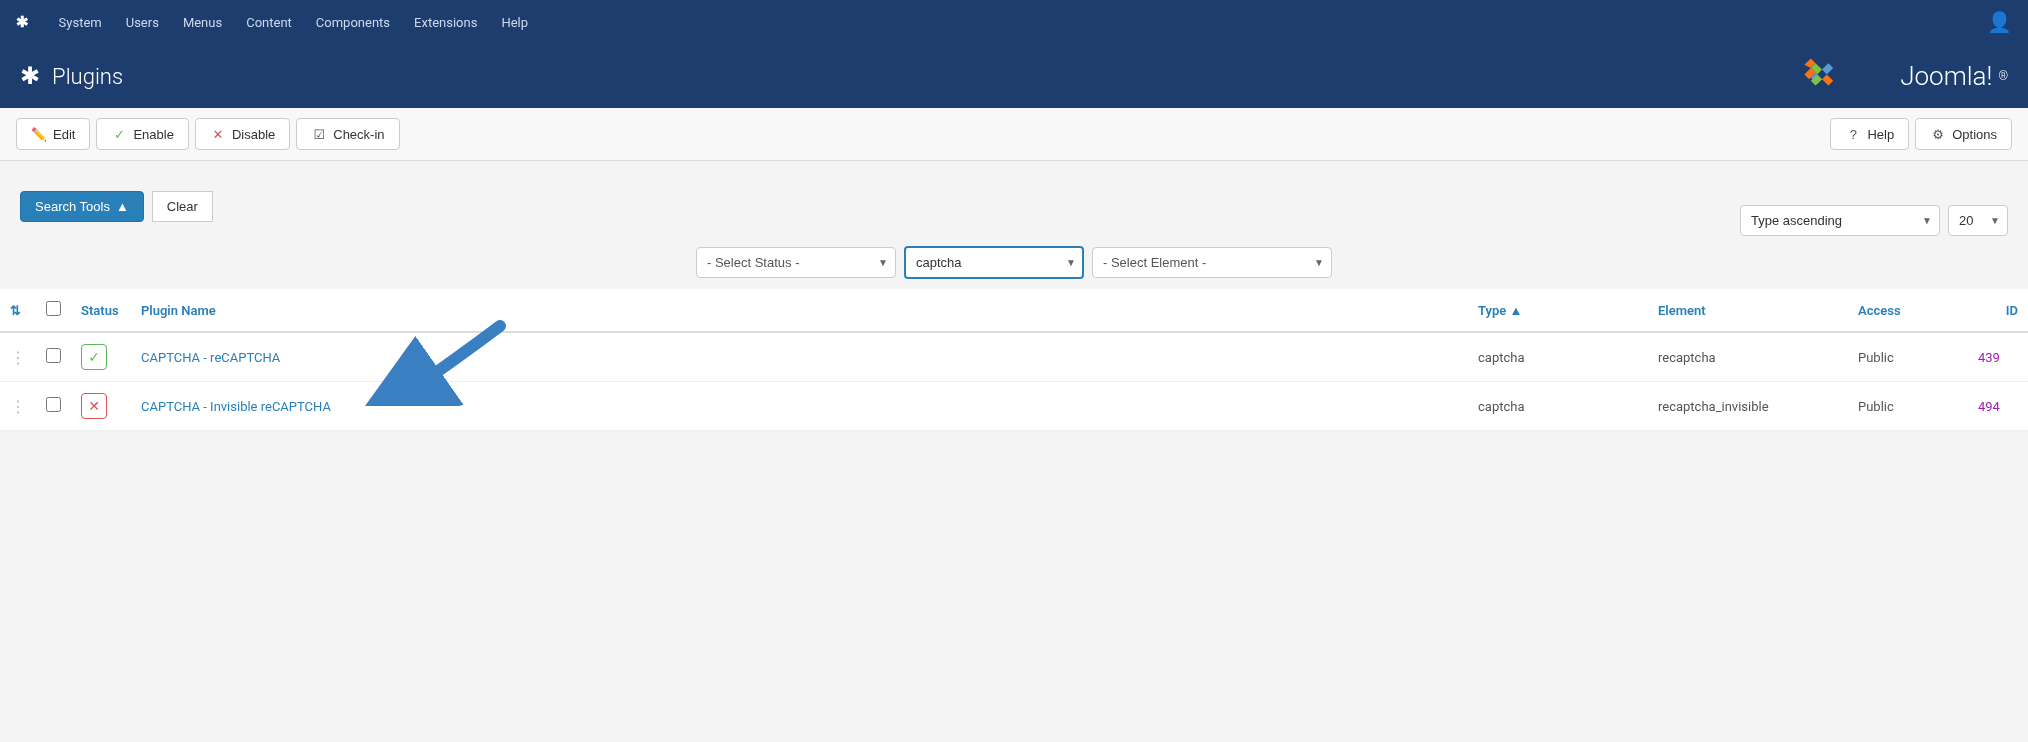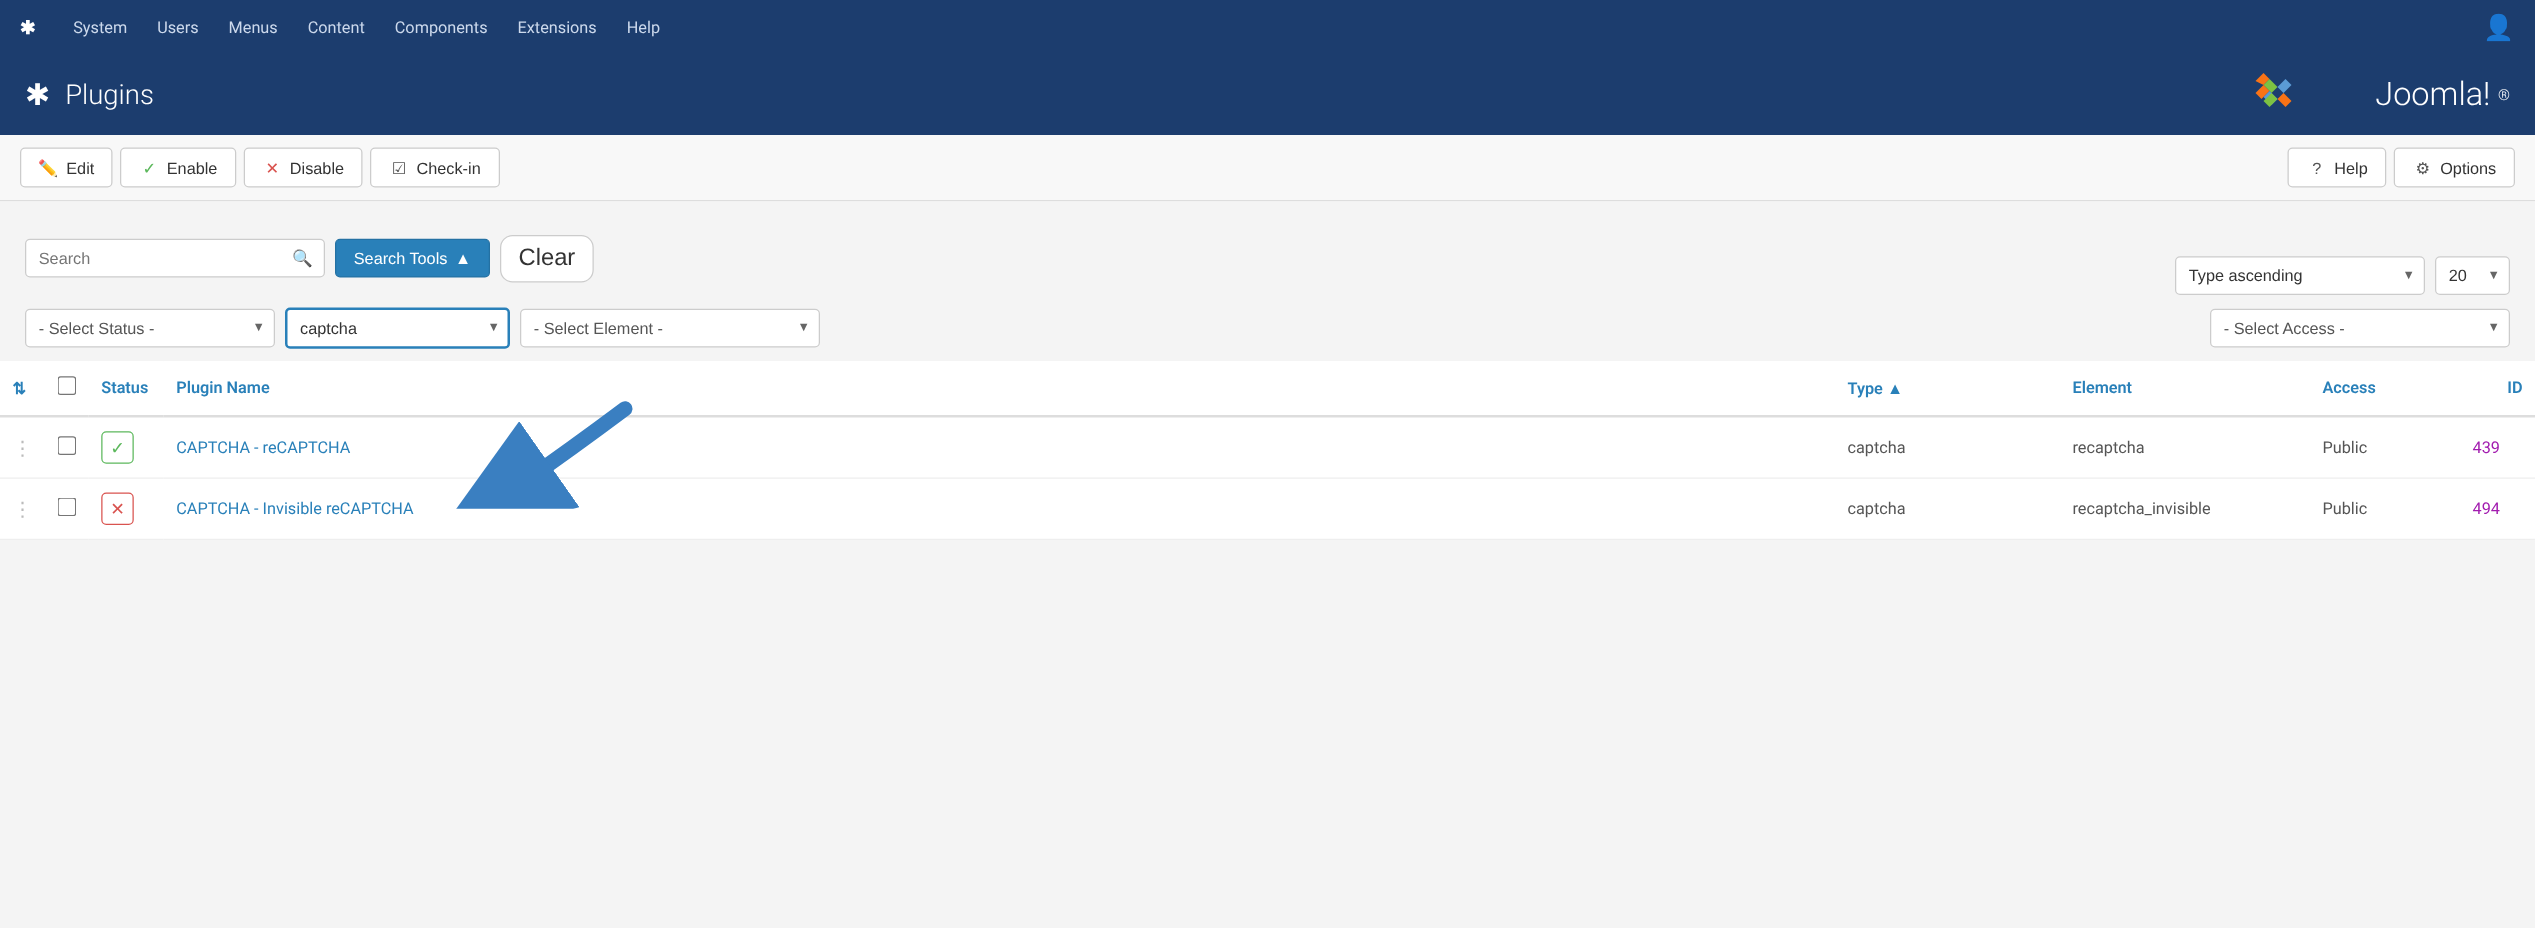--- a/index.html
+++ b/index.html
@@ -80,21 +80,21 @@
       width: 36px; display: flex; align-items: center; justify-content: center;
       border: none; background: transparent; cursor: pointer; color: #555;
     }
     .btn-search-tools {
       background: #2980b9; color: white; border: 1px solid #2471a3;
       padding: 7px 14px; border-radius: 4px; cursor: pointer; font-size: 13px;
       display: flex; align-items: center; gap: 6px;
     }
     .btn-clear {
       background: white; color: #333; border: 1px solid #ccc;
-      padding: 7px 14px; border-radius: 10px; cursor: pointer; font-size: 19px;
+      padding: 7px 14px; border-radius: 0; cursor: pointer; font-size: 13px;
     }
     .sort-select {
       border: 1px solid #ccc; background: white; padding: 7px 10px;
       border-radius: 4px; font-size: 13px; color: #333; min-width: 200px; cursor: pointer;
     }
     .per-page-select {
       border: 1px solid #ccc; background: white; padding: 7px 10px;
       border-radius: 4px; font-size: 13px; color: #333; width: 60px; cursor: pointer;
     }
 
@@ -223,26 +223,20 @@
     <button class="btn">
       <span class="btn-icon icon-options">⚙</span>
       <span>Options</span>
     </button>
   </div>
 </div>
 
 <div class="search-area">
   <div class="search-row1">
     <div class="search-row1-left">
-      <div class="search-input-wrap">
-        <input type="text" class="search-input" placeholder="Search" style="">
-        <button class="search-icon-btn">
-          <span>🔍</span>
-        </button>
-      </div>
       <button class="btn-search-tools">
         <span>Search Tools</span>
         <span>▲</span>
       </button>
       <button class="btn-clear">
         <span>Clear</span>
       </button>
     </div>
     <div class="search-row1-right">
       <div class="select-wrap">
@@ -267,25 +261,20 @@
     <div class="select-wrap">
       <select class="filter-select-blue select-arrow">
         <option>captcha</option>
       </select>
     </div>
     <div class="select-wrap filter-element">
       <select class="filter-select select-arrow" style="width:240px;">
         <option>- Select Element -</option>
       </select>
     </div>
-    <div class="select-wrap filter-access" style="margin-left: auto;">
-      <select class="filter-select select-arrow" style="width:240px;">
-        <option>- Select Access -</option>
-      </select>
-    </div>
   </div>
 </div>
 
 <div class="table-container">
   <div class="table-area">
     <table>
       <thead>
         <tr>
           <th style="width:20px;">
             <span style="cursor:pointer;">⇅</span>

